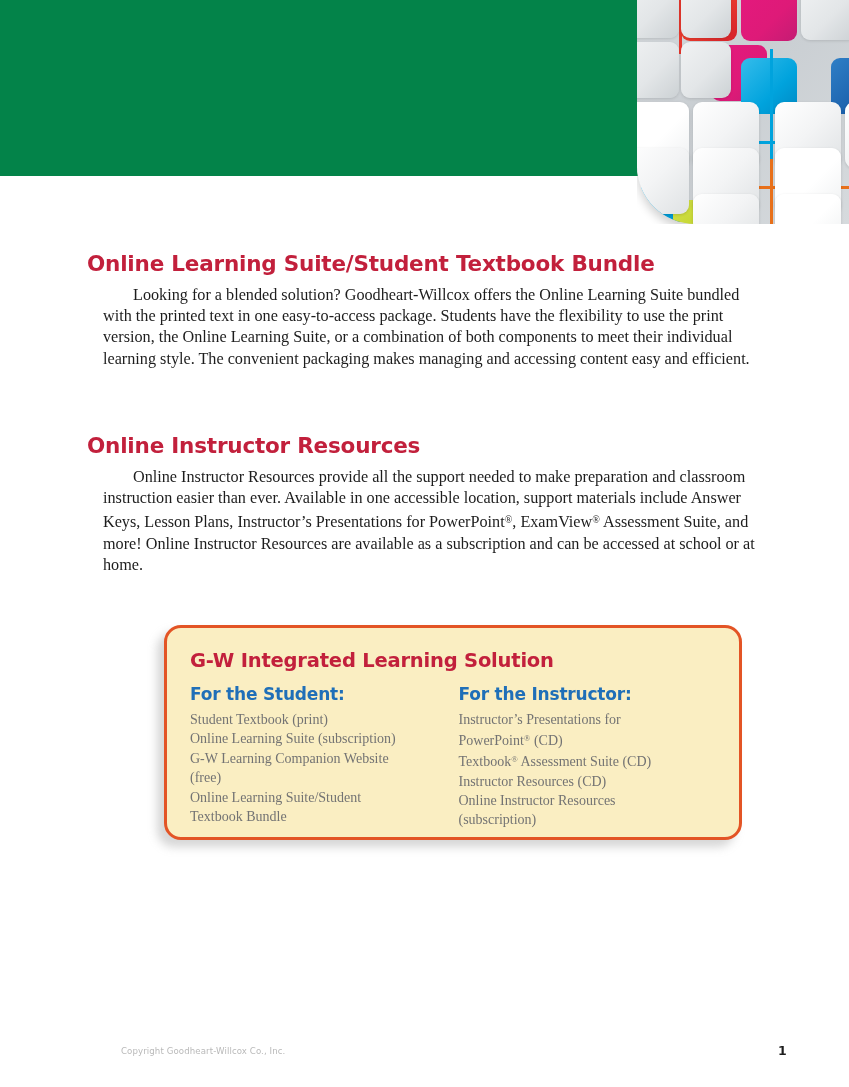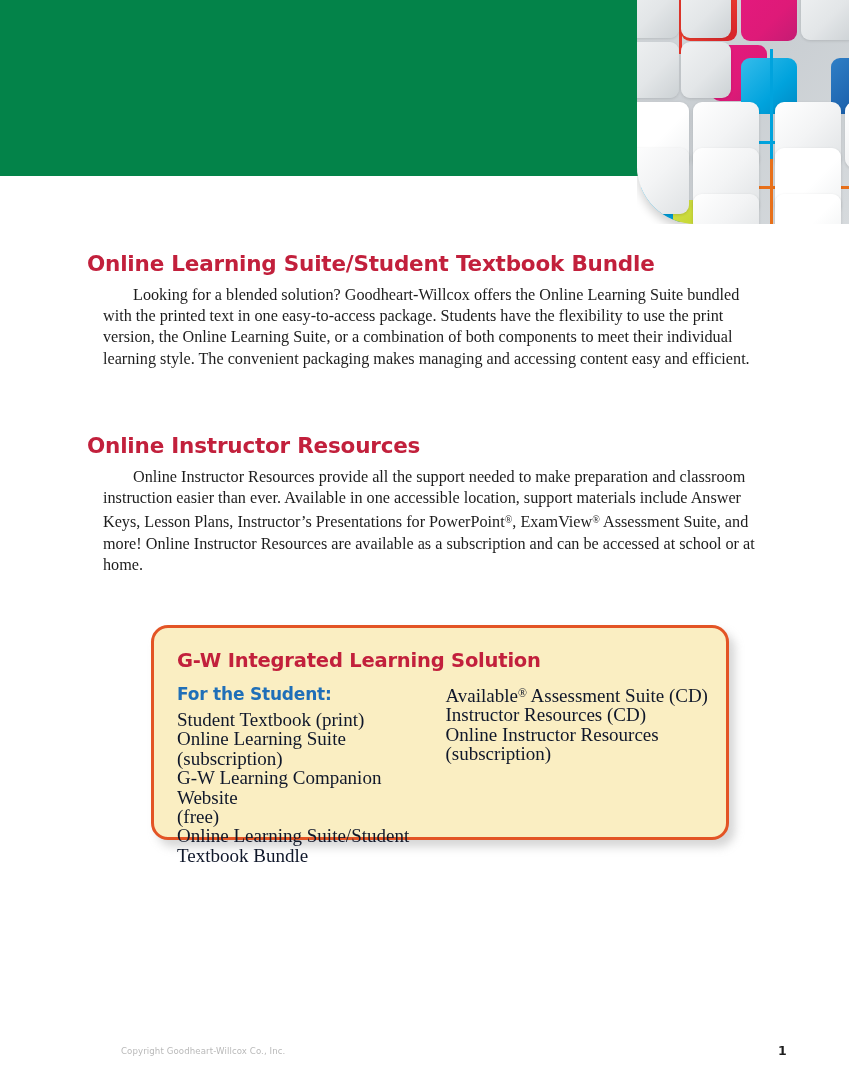--- a/index.html
+++ b/index.html
@@ -111,21 +111,21 @@
     left: 6px;
     top: 7px;
     width: 578px;
     height: 215px;
     border-radius: 17px;
     background: rgba(120,120,120,0.30);
     filter: blur(5px);
   }
   .callout {
     position: absolute;
-    left: 0;
+    left: 13px;
     top: 0;
     width: 578px;
     height: 215px;
     box-sizing: border-box;
     background: #FAEEC2;
     border: 3px solid #E35425;
     border-radius: 17px;
   }
   .callout-title {
     font-family: "DejaVu Sans", sans-serif;
@@ -149,23 +149,23 @@
     letter-spacing: -0.2px;
     margin: 0 0 6px 0;
   }
   .col ul {
     list-style: none;
     margin: 0;
     padding: 0;
   }
   .col li {
     font-family: "Liberation Serif", serif;
-    font-size: 19px;
+    font-size: 14px;
     line-height: 19.4px;
-    color: #0f172a;
+    color: #737373;
     white-space: pre-line;
   }
   .col li sup {
     font-size: 0.62em;
     vertical-align: 0.42em;
   }
 
   
   .footer-copyright {
     position: absolute;
@@ -255,22 +255,25 @@
             <li>Student Textbook (print)</li>
             <li>Online Learning Suite (subscription)</li>
             <li>G-W Learning Companion Website
    (free)</li>
             <li>Online Learning Suite/Student
    Textbook Bundle</li>
           </ul>
         </div>
 
         <div class="col">
+          <div class="col-head">For the Instructor:</div>
           <ul>
-            <li><span>Available</span><sup>®</sup><span> Assessment Suite (CD)</span></li>
+            <li><span>Instructor’s Presentations for
+   PowerPoint</span><sup>®</sup><span> (CD)</span></li>
+            <li><span>Textbook</span><sup>®</sup><span> Assessment Suite (CD)</span></li>
             <li>Instructor Resources (CD)</li>
             <li>Online Instructor Resources
    (subscription)</li>
           </ul>
         </div>
 
       </div>
     </div>
   </div>
 

